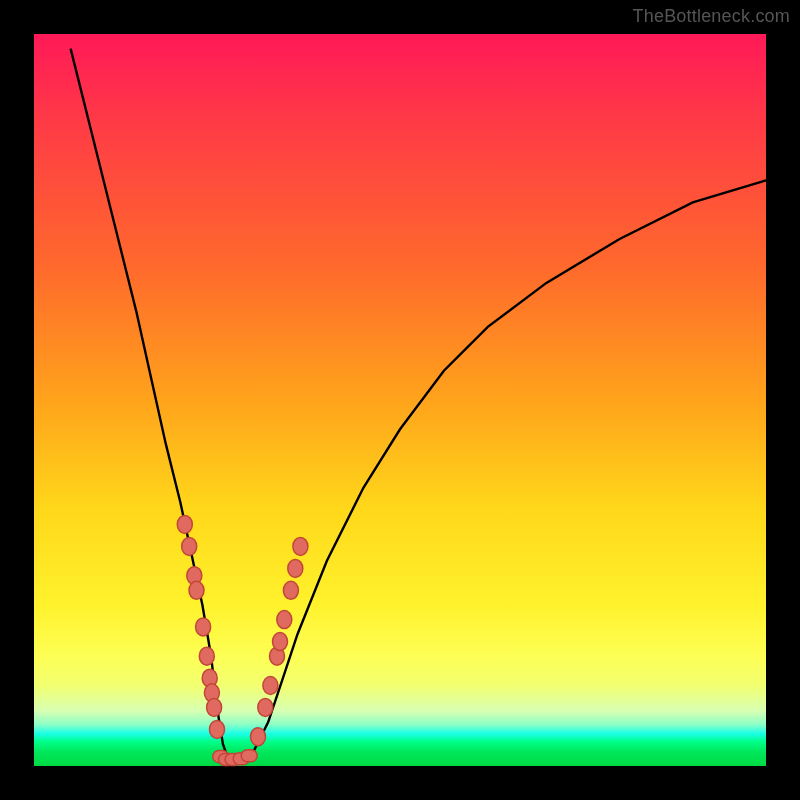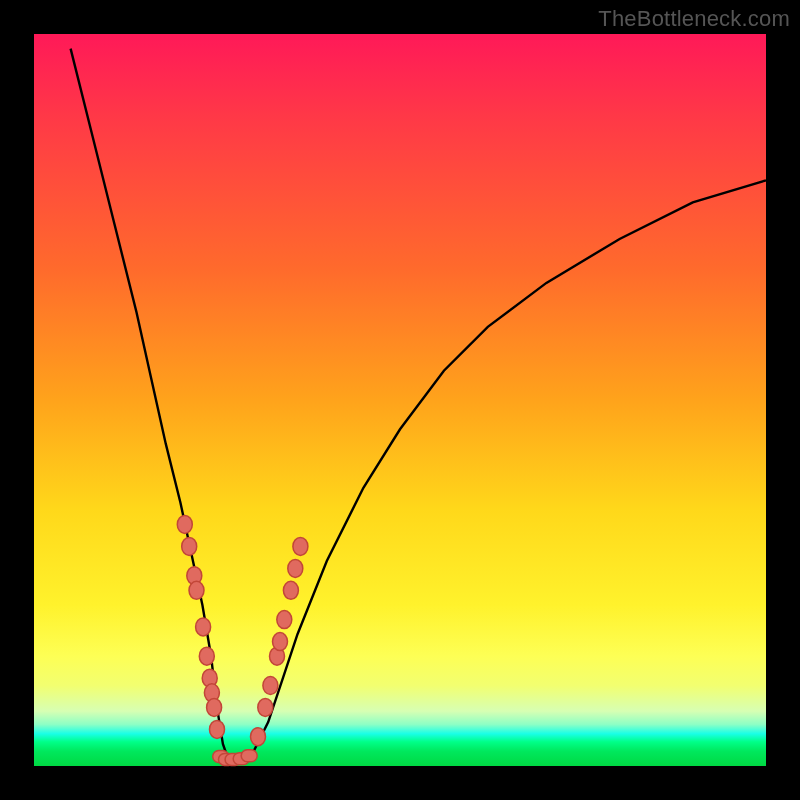--- a/index.html
+++ b/index.html
@@ -41,21 +41,21 @@
         #19ffe6 95.6%,
         #00ff88 96.7%,
         #00e85d 98%,
         #00d943 100%);
   }
   .watermark {
     position: absolute;
     top: 6px;
     right: 10px;
     color: #555;
-    font-size: 22px;
+    font-size: 18px;
     font-weight: 500;
     letter-spacing: 0.2px;
     user-select: none;
   }
   svg.curve {
     position: absolute;
     top: 0;
     left: 0;
     width: 732px;
     height: 732px;

